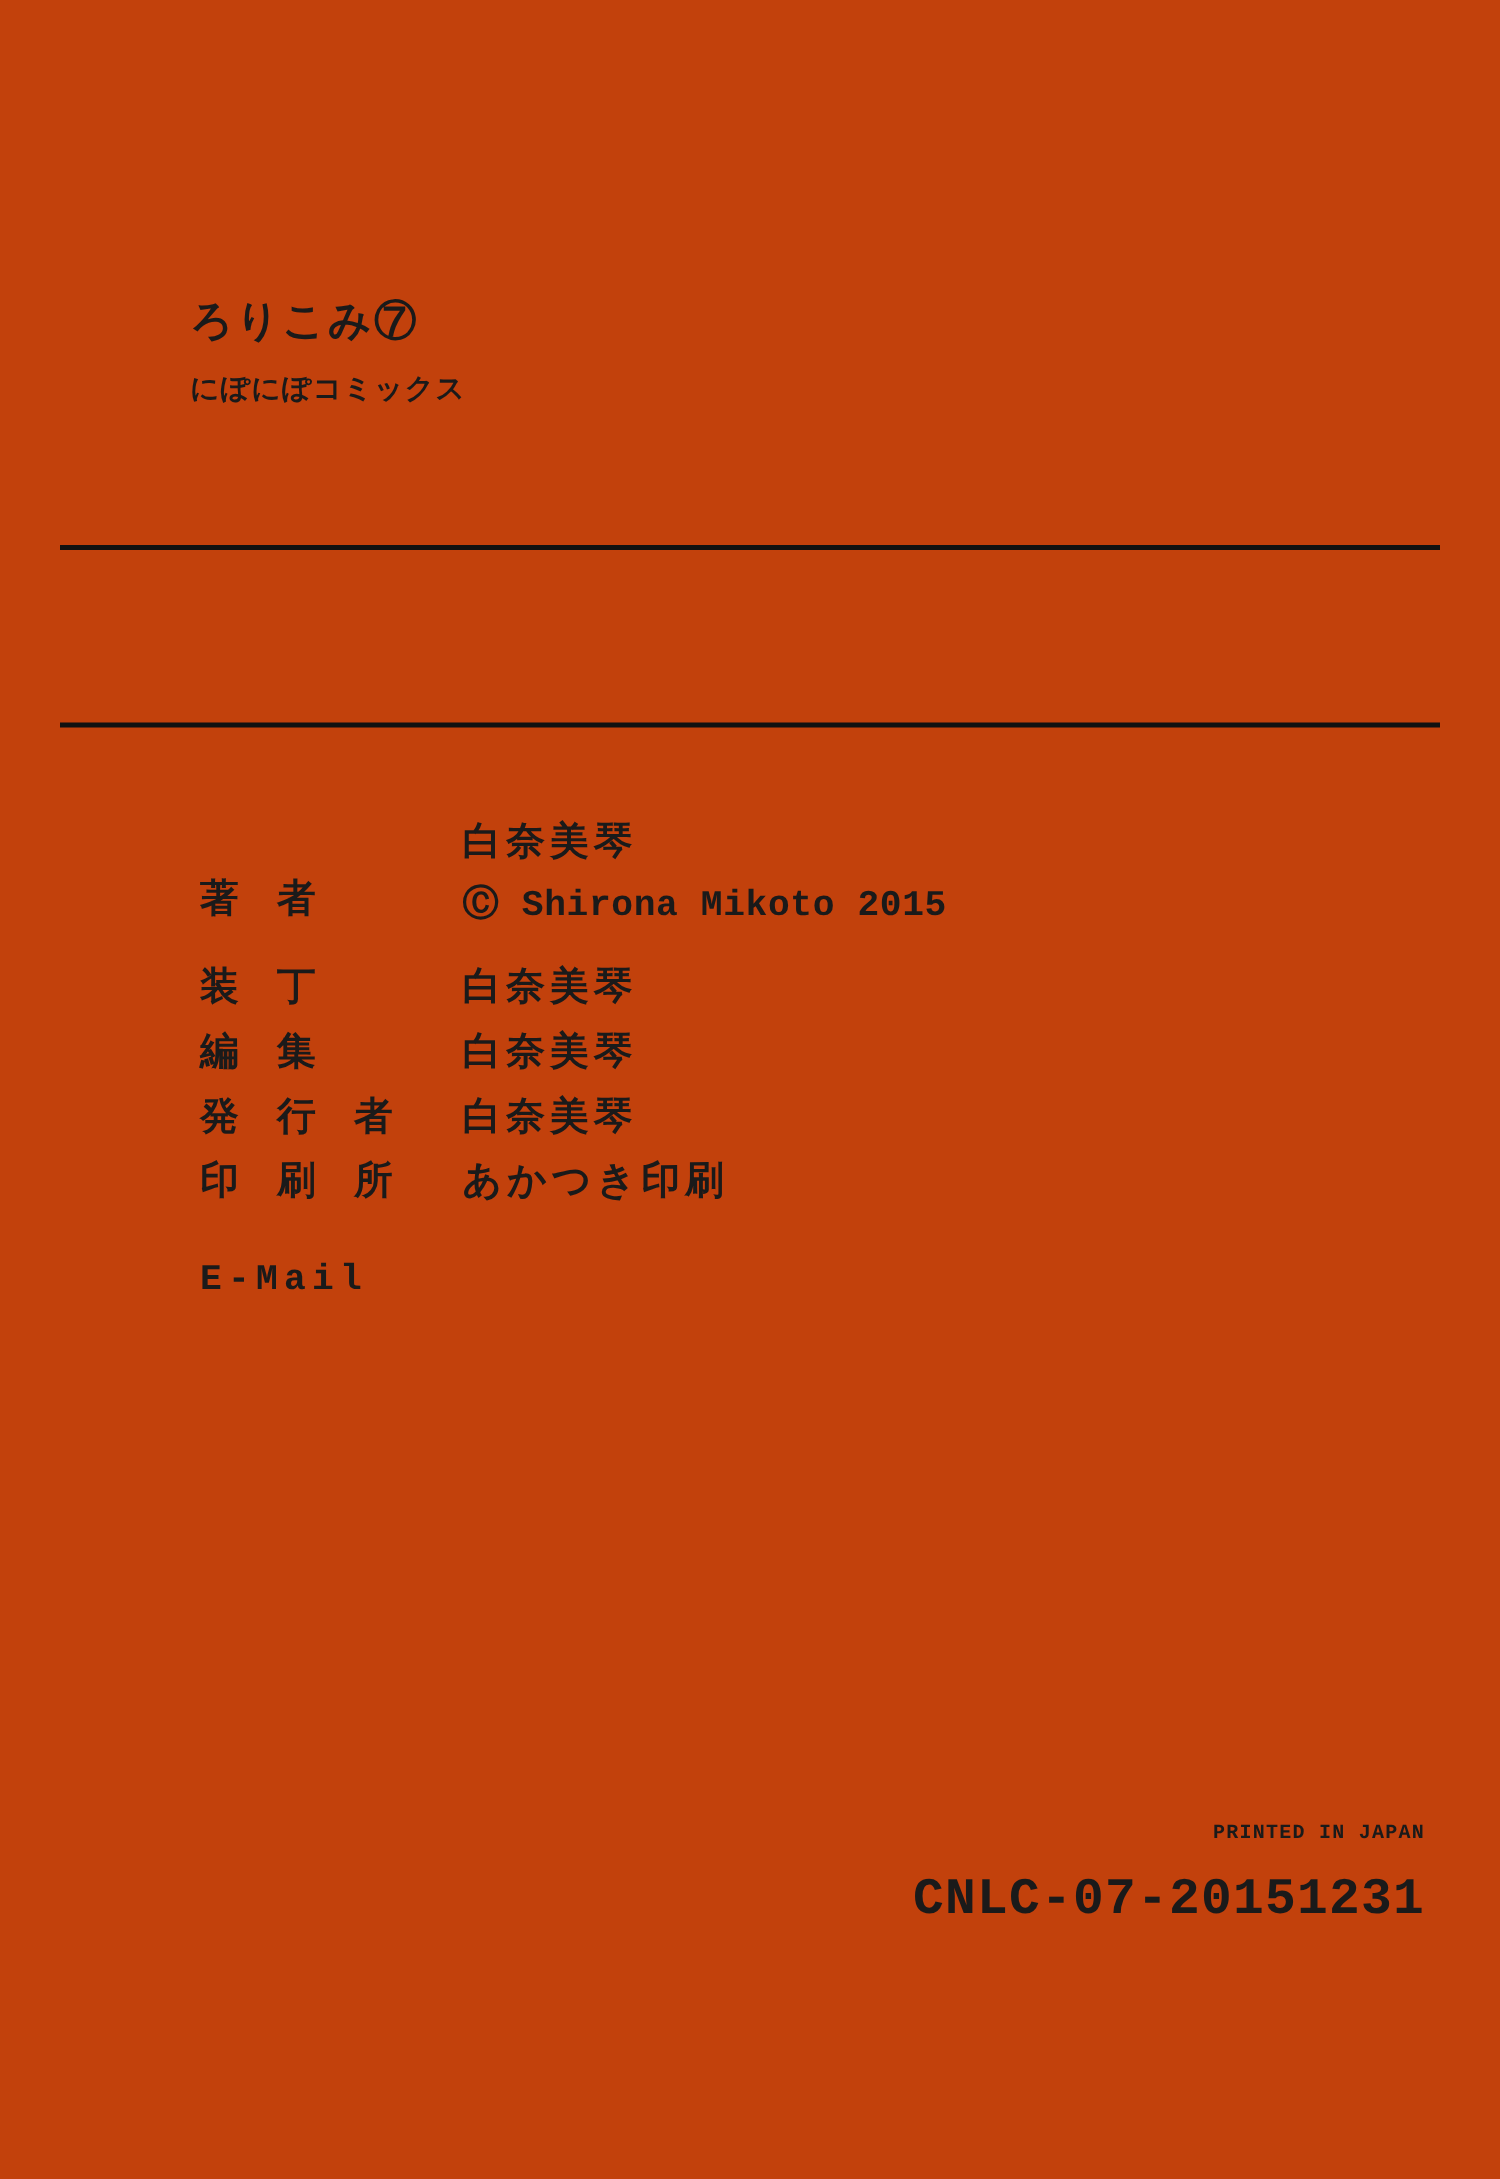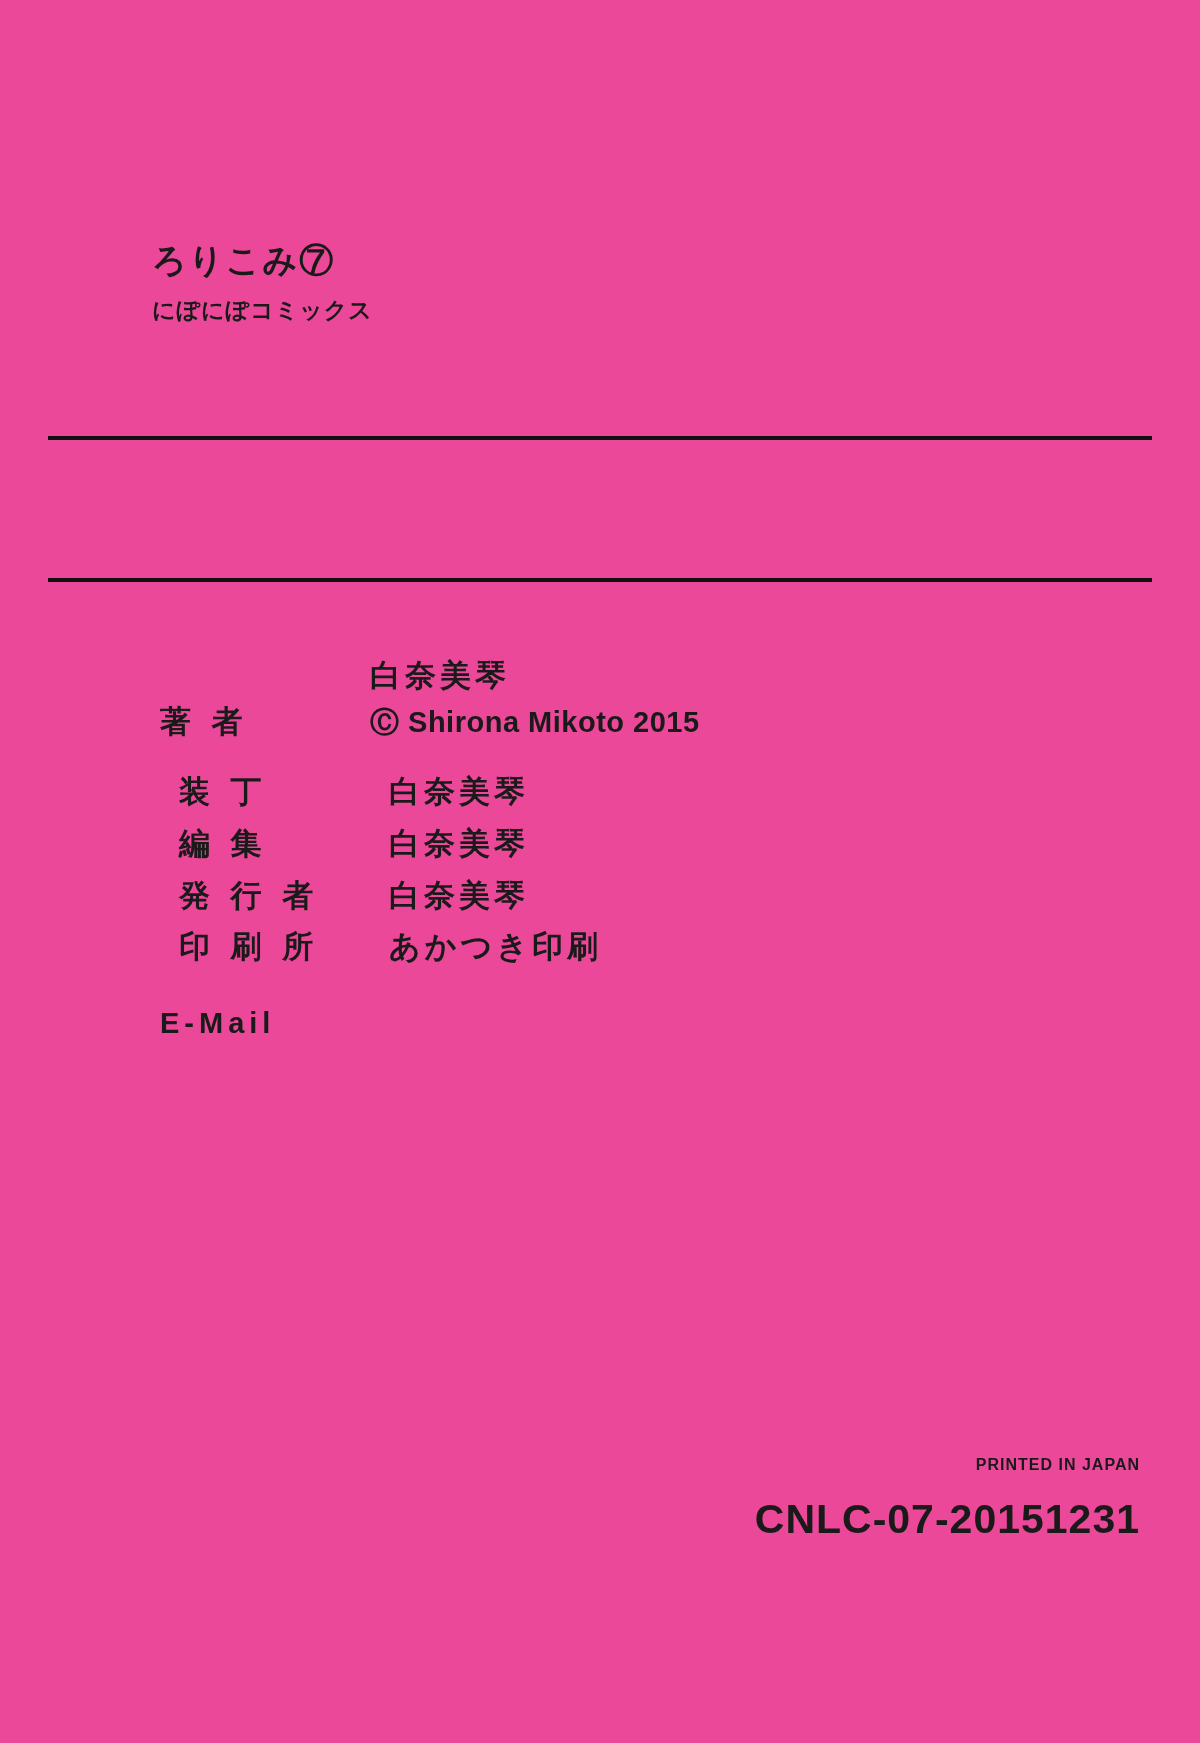--- a/index.html
+++ b/index.html
@@ -4,22 +4,22 @@
 <style>
   html, body {
     margin: 0;
     padding: 0;
     background: #ffffff;
   }
   .page {
     position: relative;
     width: 1200px;
     height: 1743px;
-    background: #ec4899;
-    font-family: Liberation Sans, sans-serif;
+    background: #c2410c;
+    font-family: Liberation Mono, monospace;
     color: #1a1a1a;
     overflow: hidden;
   }
 
   
   .title-block {
     position: absolute;
     left: 152px;
     top: 240px;
   }
@@ -65,21 +65,21 @@
     position: absolute;
     left: 160px;
     top: 655px;
     width: 820px;
   }
   .credit-row {
     display: flex;
     align-items: flex-end;
     margin-bottom: 16px;
   }
-  .credit-row.tight { margin-bottom: 10px; margin-left: 19px; }
+  .credit-row.tight { margin-bottom: 10px; }
   .credit-label {
     width: 210px;
     flex: 0 0 210px;
     font-size: 31px;
     font-weight: bold;
     letter-spacing: 6px;
     white-space: nowrap;
     line-height: 1.35;
   }
   .credit-label.latin {

